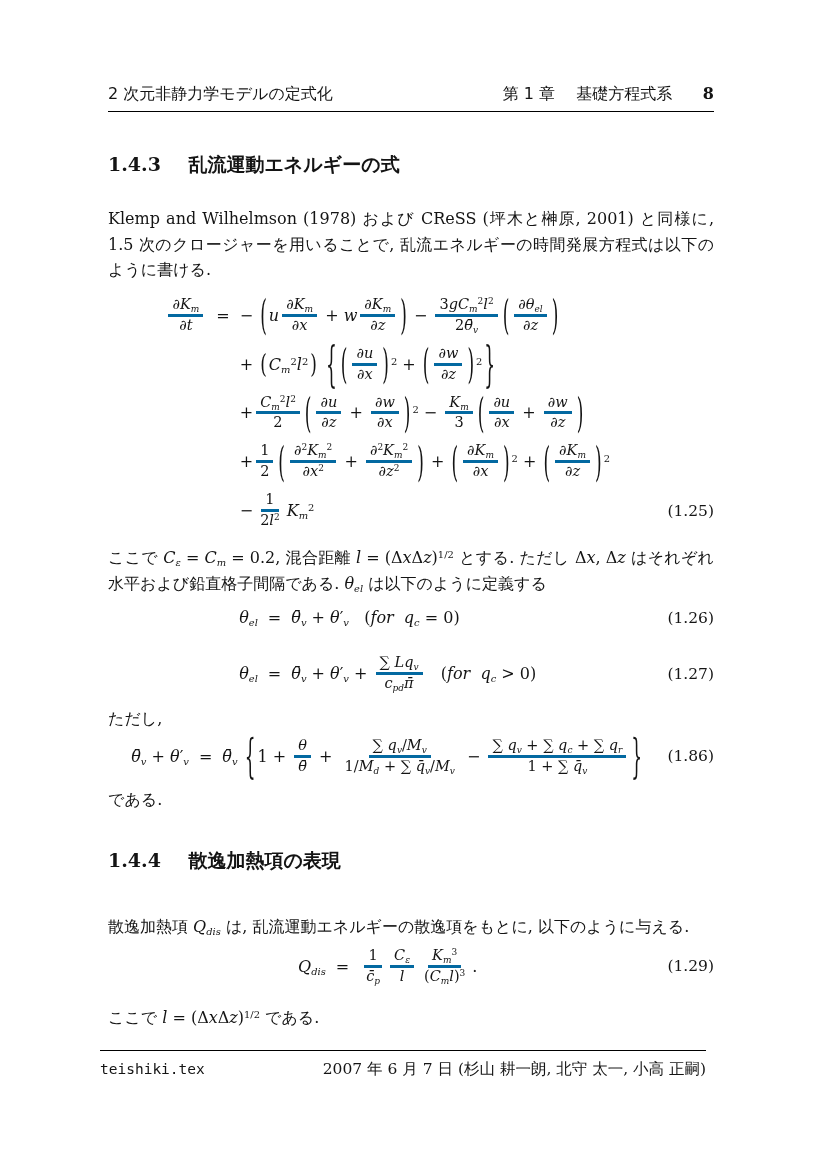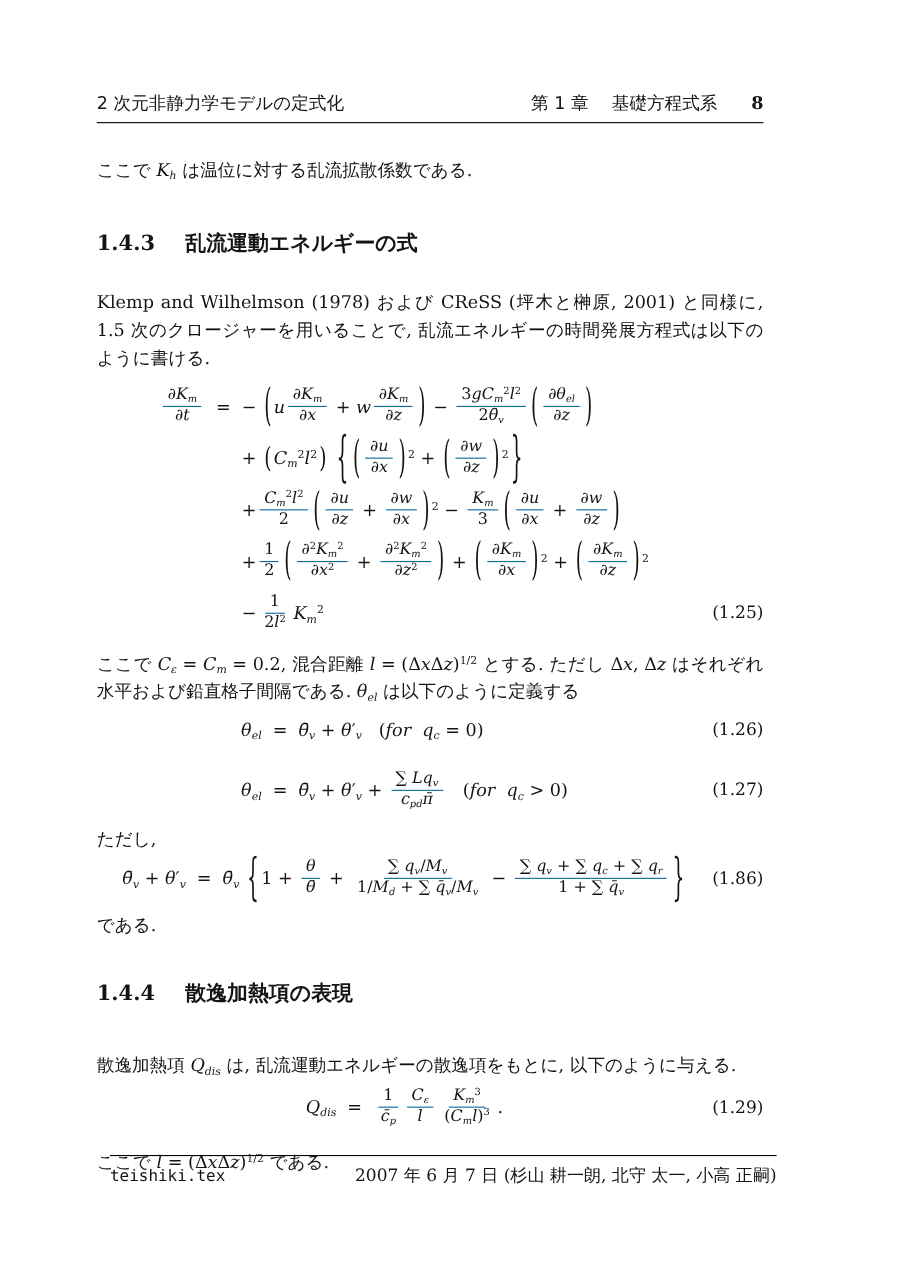--- a/index.html
+++ b/index.html
@@ -1,38 +1,38 @@
 <!DOCTYPE html>
 <html><head>
 <meta charset="utf-8">
 <style>
   html,body{margin:0;padding:0;background:#ffffff;}
   .page{position:relative;width:826px;height:1169px;background:#fff;color:#141414;
         font-family:"DejaVu Serif","Liberation Serif",serif;overflow:hidden;}
-  .content{position:absolute;left:88px;top:0;width:606px;}
+  .content{position:absolute;left:108px;top:0;width:606px;}
   .header{display:flex;justify-content:space-between;align-items:baseline;
           margin-top:84px;padding-bottom:6px;border-bottom:1.5px solid #000;
           font-family:"DejaVu Sans","Liberation Sans",sans-serif;font-size:16px;}
   .h-chap{margin-left:1em;margin-top:18px;}
   .h-page{margin-left:1.6em;font-weight:bold;font-family:"DejaVu Serif","Liberation Serif",serif;}
   .sec{font-size:19px;font-weight:bold;margin:0;}
   .secnum{font-family:"DejaVu Serif","Liberation Serif",serif;}
   .sectitle{font-family:"DejaVu Sans","Liberation Sans",sans-serif;margin-left:1.1em;text-align:right;}
   .para{font-size:16px;line-height:1.6;text-align:justify;margin:0;}
   .im{display:inline-block;white-space:pre;}
   .mrow{white-space:pre;}
   .eq{display:grid;grid-template-columns:1fr auto auto auto 1fr auto;align-items:center;
       row-gap:12px;font-size:16px;width:100%;}
   .eq>.lhs{display:flex;justify-content:flex-end;align-items:center;}
   .eq>.rel{padding:0 10px;}
   .eq>.rhs{display:flex;align-items:center;}
   .eq>.tag{justify-self:end;font-size:15.5px;}
   .frac{display:inline-flex;flex-direction:column;align-items:center;
         font-size:14.5px;line-height:1.1;margin:0 3px;vertical-align:middle;text-align:center;}
-  .frac>.fn{border-bottom:1px solid #0369a1;padding:0 4px 1px;}
+  .frac>.fn{border-bottom:3px solid #0369a1;padding:0 4px 1px;}
   .frac>.fd{padding:1px 4px 0;}
   .mdel{display:inline-block;margin:0 2px;transform-origin:50% 50%;font-size:17px;font-weight:300;}
   sub{font-size:62%;vertical-align:-0.3em;line-height:0;}
   sup{font-size:62%;vertical-align:0.55em;line-height:0;}
   .footer{position:absolute;left:100px;top:1050px;width:606px;border-top:1.4px solid #000;
           padding-top:8px;display:flex;justify-content:space-between;align-items:baseline;font-size:15.5px;}
   .f-left{font-family:"DejaVu Sans Mono","Liberation Mono",monospace;font-size:14.5px;}
 </style>
 </head>
 <body>
@@ -42,21 +42,20 @@
 
     <div class="header">
       <span class="h-left">2 次元非静力学モデルの定式化</span>
       <span class="h-right">
         <span>第 1 章</span>
         <span class="h-chap">基礎方程式系</span>
         <span class="h-page">8</span>
       </span>
     </div>
 
-    <p class="para" style="margin-top:30px"><span>ここで </span><span class="mrow im"><i>K</i><sub><i>h</i></sub></span><span> は温位に対する乱流拡散係数である.</span></p>
 
     <h2 class="sec" style="margin-top:40px">
       <span class="secnum">1.4.3</span>
       <span class="sectitle">乱流運動エネルギーの式</span>
     </h2>
 
     <p class="para" style="margin-top:28px"><span>Klemp and Wilhelmson (1978) および CReSS (坪木と榊原, 2001) と同様に, 1.5 次のクロージャーを用いることで, 乱流エネルギーの時間発展方程式は以下のように書ける.</span></p>
 
     <div class="eq" style="margin-top:14px">
         <div class="sp"></div>

